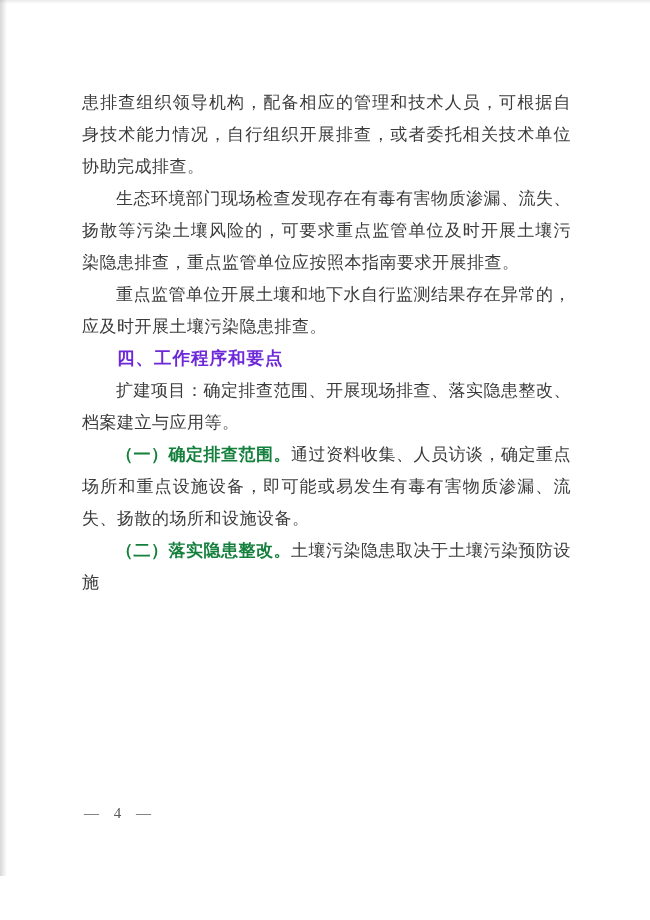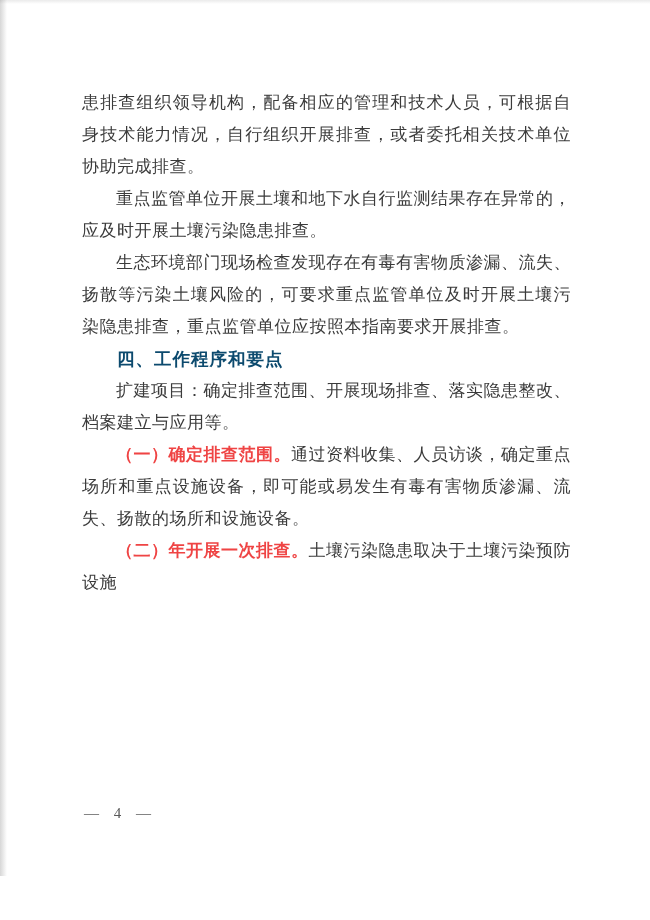--- a/index.html
+++ b/index.html
@@ -36,32 +36,32 @@
     color: #3b3b3b;
     text-align: justify;
   }
 
   .para { margin: 0; text-indent: 2em; }
   .para.no-indent { text-indent: 0; }
 
   .heading {
     margin: 0;
     text-indent: 2em;
-    font-family: Liberation Serif, serif;
+    font-family: Liberation Mono, monospace;
     font-weight: bold;
     font-size: 17.5px;
     line-height: 32px;
     letter-spacing: 1px;
-    color: #0c4a6e;
+    color: #6d28d9;
   }
 
   .lead {
     font-family: "Liberation Sans", "DejaVu Sans", sans-serif;
     font-weight: bold;
-    color: #ef4444;
+    color: #15803d;
   }
 
   .footer {
     position: absolute;
     left: 84px;
     top: 802px;
     font-family: "Liberation Serif", "DejaVu Serif", serif;
     font-size: 15px;
     line-height: 22px;
     color: #595959;
@@ -73,27 +73,27 @@
 <body>
 
 <div class="page">
   <div class="edge-left"></div>
   <div class="edge-top"></div>
 
   <main class="doc-body">
     <p class="para no-indent">患排查组织领导机构，配备相应的管理和技术人员，可根据自身技术能力情况，自行组织开展排查，或者委托相关技术单位协助完成排查。</p>
 
 
+    <p class="para">生态环境部门现场检查发现存在有毒有害物质渗漏、流失、扬散等污染土壤风险的，可要求重点监管单位及时开展土壤污染隐患排查，重点监管单位应按照本指南要求开展排查。</p>
+
     <p class="para">重点监管单位开展土壤和地下水自行监测结果存在异常的，应及时开展土壤污染隐患排查。</p>
-
-    <p class="para">生态环境部门现场检查发现存在有毒有害物质渗漏、流失、扬散等污染土壤风险的，可要求重点监管单位及时开展土壤污染隐患排查，重点监管单位应按照本指南要求开展排查。</p>
 
     <h2 class="heading">四、工作程序和要点</h2>
 
     <p class="para">扩建项目：确定排查范围、开展现场排查、落实隐患整改、档案建立与应用等。</p>
 
     <p class="para"><span class="lead">（一）确定排查范围。</span><span>通过资料收集、人员访谈，确定重点场所和重点设施设备，即可能或易发生有毒有害物质渗漏、流失、扬散的场所和设施设备。</span></p>
 
-    <p class="para"><span class="lead">（二）年开展一次排查。</span><span>土壤污染隐患取决于土壤污染预防设施</span></p>
+    <p class="para"><span class="lead">（二）落实隐患整改。</span><span>土壤污染隐患取决于土壤污染预防设施</span></p>
   </main>
 
   <footer class="footer">— 4 —</footer>
 </div>
 
 </body></html>

